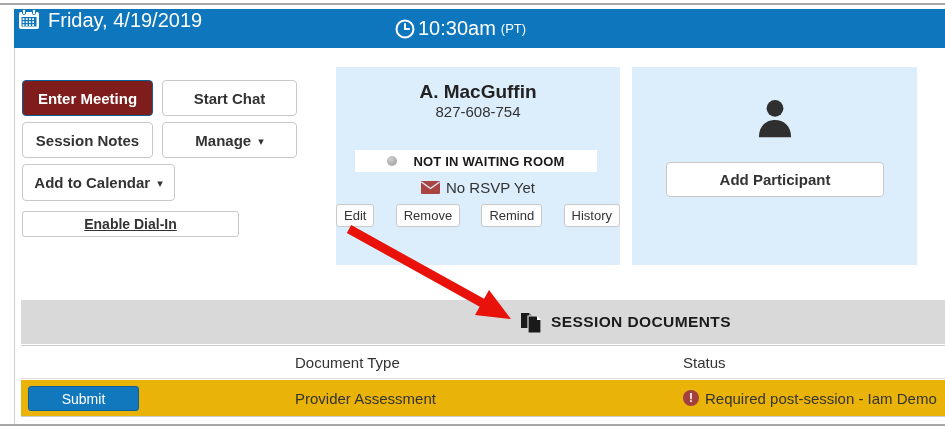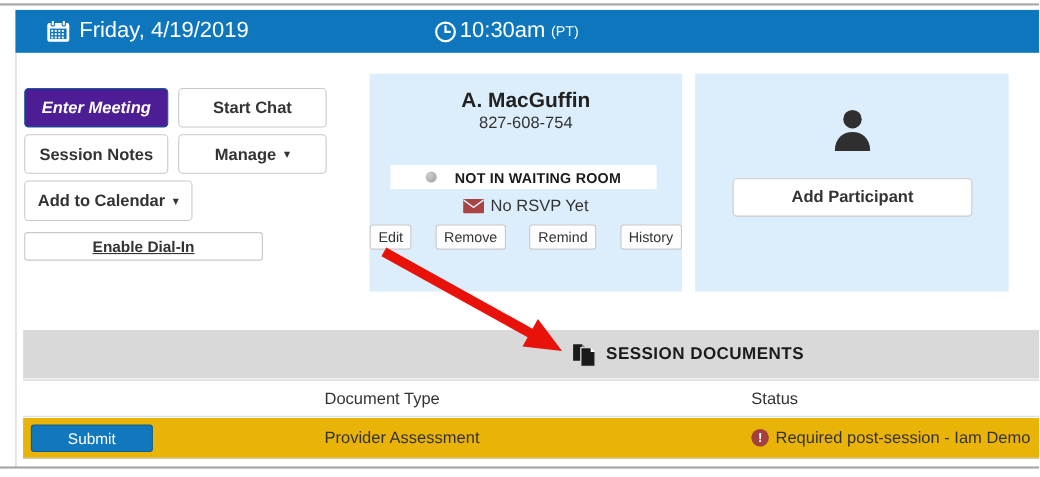--- a/index.html
+++ b/index.html
@@ -7,31 +7,31 @@
               font-family:"Liberation Sans","DejaVu Sans",sans-serif; color:#333; }
   .stage { position:relative; width:945px; height:434px; overflow:hidden; background:#fff; }
 
   .top-line    { position:absolute; left:0; top:3px;   width:945px; height:2px; background:#a8a8a8; }
   .bottom-line { position:absolute; left:0; top:424px; width:945px; height:2px; background:#a8a8a8; }
   .left-line   { position:absolute; left:14px; top:48px; width:1px; height:377px; background:#cfcfcf; }
 
   
   .header-bar { position:absolute; left:14px; top:9px; width:931px; height:39px;
                 background:#0d76bd; color:#fff; }
-  .header-date { position:absolute; left:28px; top:0; height:100%; display:flex; align-items:center; gap:8px;
+  .header-date { position:absolute; left:4px; top:0; height:100%; display:flex; gap:8px;
                  font-size:20px; }
   .header-time { position:absolute; left:381px; top:0; height:100%; display:flex; align-items:center; gap:3px;
                  font-size:20px; }
   .tz { font-size:13px; margin-left:2px; }
 
   
   .btn { position:absolute; display:flex; align-items:center; justify-content:center;
          background:#fff; border:1px solid #c9c9c9; border-radius:4px;
          font-size:15px; font-weight:600; color:#333; cursor:pointer; gap:7px; }
-  .btn.primary { background:#4c1d95; border-color:#0d5f97; color:#fff;font-style:italic; }
+  .btn.primary { background:#7f1d1d; border-color:#0d5f97; color:#fff; }
   .caret { font-size:11px; line-height:1; position:relative; top:1px; }
 
   .b-enter   { left:22px;  top:80px;  width:131px; height:36px; }
   .b-chat    { left:162px; top:80px;  width:135px; height:36px; }
   .b-notes   { left:22px;  top:122px; width:131px; height:36px; }
   .b-manage  { left:162px; top:122px; width:135px; height:36px; }
   .b-cal     { left:22px;  top:164px; width:153px; height:37px; }
   .b-dial    { left:22px;  top:211px; width:217px; height:26px; font-size:14px; border-radius:3px;text-decoration:underline; }
 
   

